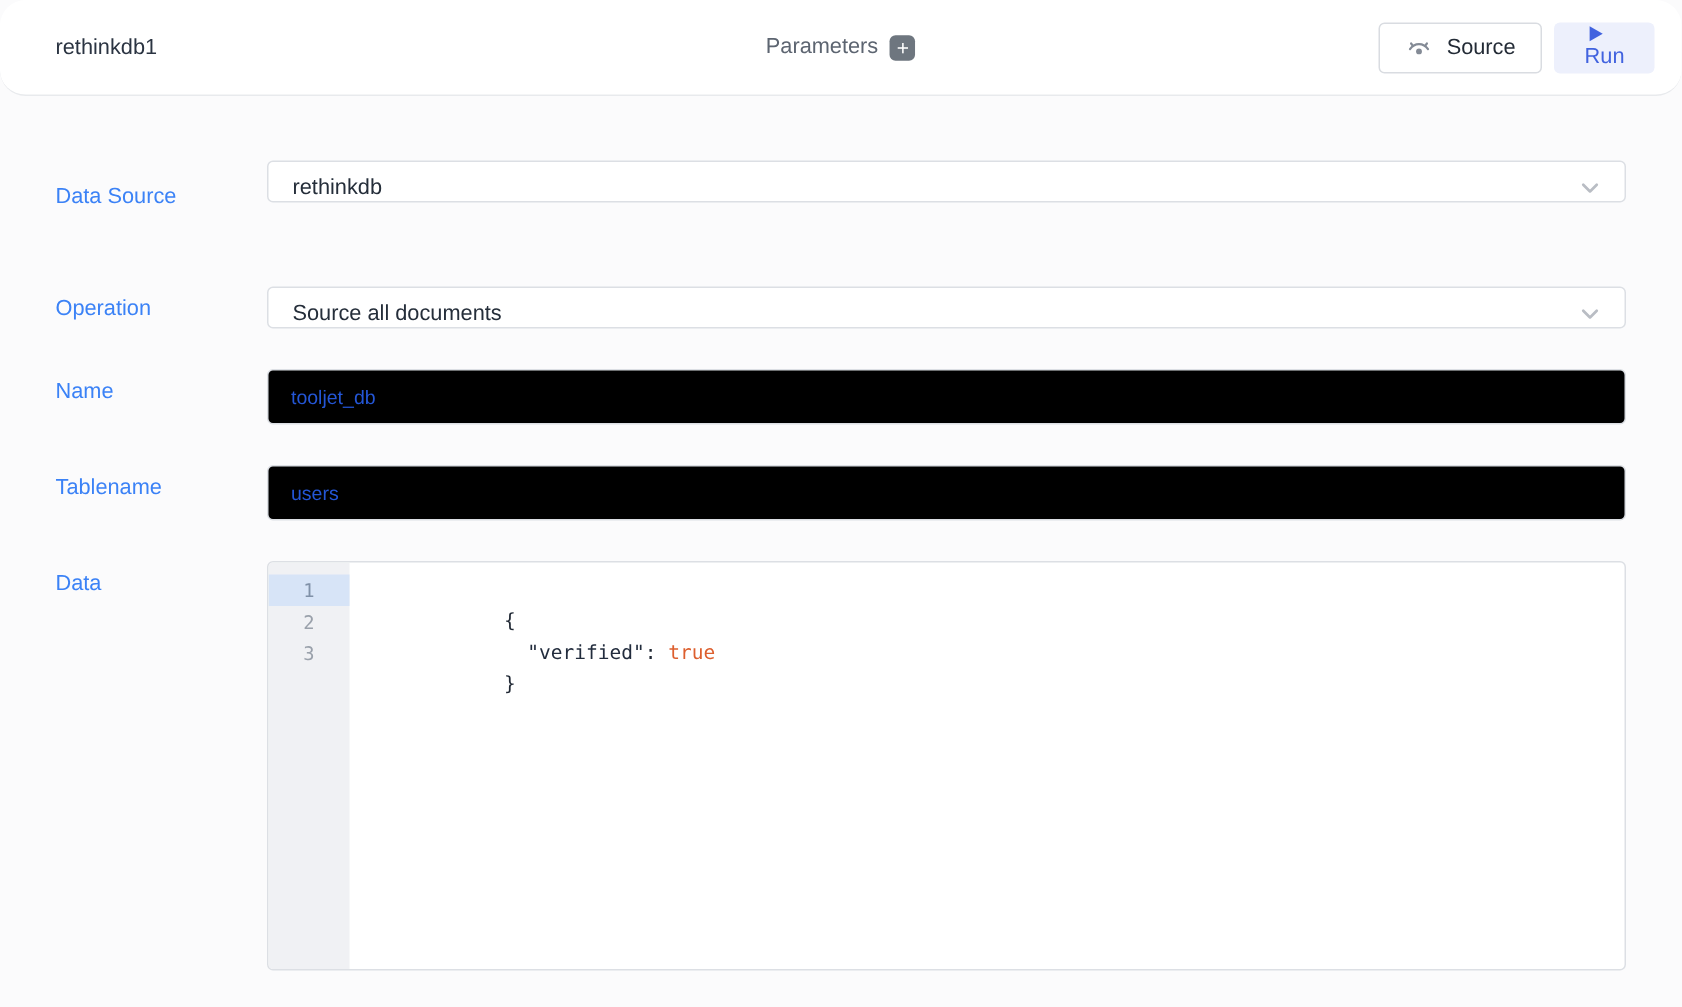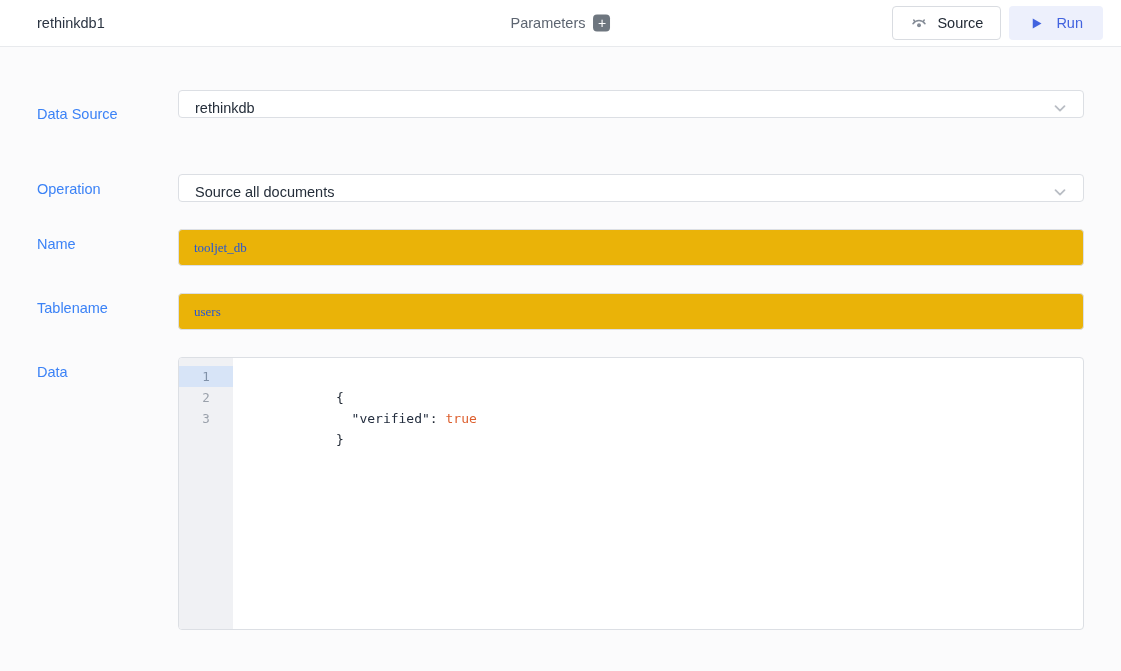--- a/index.html
+++ b/index.html
@@ -5,22 +5,22 @@
   * { margin:0; padding:0; box-sizing:border-box; }
   html,body { width:1121px; height:671px; overflow:hidden; }
   body {
     font-family:"Liberation Sans", sans-serif;
     background:#fbfbfc;
     color:#232b36;
   }
 
   
   .topbar {
-    height:47px; background:#ffffff; border-bottom:1px solid #e8eaed;
-    display:flex; align-items:center; padding:0 18px 0 37px; position:relative;
+    height:64px; background:#ffffff; border-bottom:1px solid #e8eaed;
+    display:flex; align-items:center; padding:0 18px 0 37px; position:relative;border-radius:17px;
   }
   .topbar-title { font-size:14.5px; font-weight:500; color:#2b3442; }
   .topbar-center {
     position:absolute; left:50%; top:50%; transform:translate(-50%,-50%);
     display:flex; gap:8px;
   }
   .params-label { font-size:14.5px; color:#5d6571; }
   .plus-btn {
     width:17px; height:17px; border-radius:4px; background:#6e767f; color:#fff;
     border:none; display:flex; align-items:center; justify-content:center;
@@ -29,23 +29,24 @@
   }
   .topbar-actions { margin-left:auto; display:flex; align-items:center; gap:8px; }
   .btn-preview {
     height:34px; padding:0 17px; background:#ffffff; border:1px solid #d9dce1;
     border-radius:4px; display:flex; align-items:center; gap:9px;
     font-size:14.5px; color:#232b36; cursor:pointer;
     font-family:"Liberation Sans", sans-serif;
   }
   .btn-run {
     height:34px; padding:0 20px; background:#edf0fc; border:none;
-    border-radius:4px; display:flex; align-items:center; gap:12px;
+    border-radius:4px; display:flex; gap:0;
     font-size:14.5px; font-weight:500; color:#4263df; cursor:pointer;
     font-family:"Liberation Sans", sans-serif;
+    flex-direction:column;
   }
 
   
   .form { padding:43px 37px 0 37px; }
   .row { display:flex; align-items:flex-start; }
   .row + .row.gap-lg { margin-top:52px;justify-content:center; }
   .row + .row.gap-sm { margin-top:27px; }
   .row-label {
     width:141px; flex:none; font-size:14.5px; color:#3b82f6; padding-top:7px;
   }
@@ -53,23 +54,23 @@
   .row-field { flex:1; min-width:0; }
 
   .select-box {
     height:28px; background:#fff; border:1px solid #dcdfe4; border-radius:4px;
     display:flex; align-items:center; justify-content:space-between;
     padding:8px 14px 0 16px; font-size:14.5px; color:#252e3a; cursor:pointer;
   }
   .chevron { width:18px; height:18px; flex:none; }
 
   .code-input {
-    width:100%; height:37px; background:#eab308; border:1px solid #dcdfe4;
+    width:100%; height:37px; background:#000000; border:1px solid #dcdfe4;
     border-radius:4px; padding:0 15px;
-    font-family:Liberation Serif, serif; font-size:13px; color:#2456d6;
+    font-family:Liberation Sans, sans-serif; font-size:13px; color:#2456d6;
     outline:none;
   }
 
   
   .editor {
     height:273px; background:#fff; border:1px solid #dcdfe4; border-radius:4px;
     display:flex; overflow:hidden;
   }
   .gutter {
     width:54px; flex:none; background:#f0f1f4; padding-top:8px;

